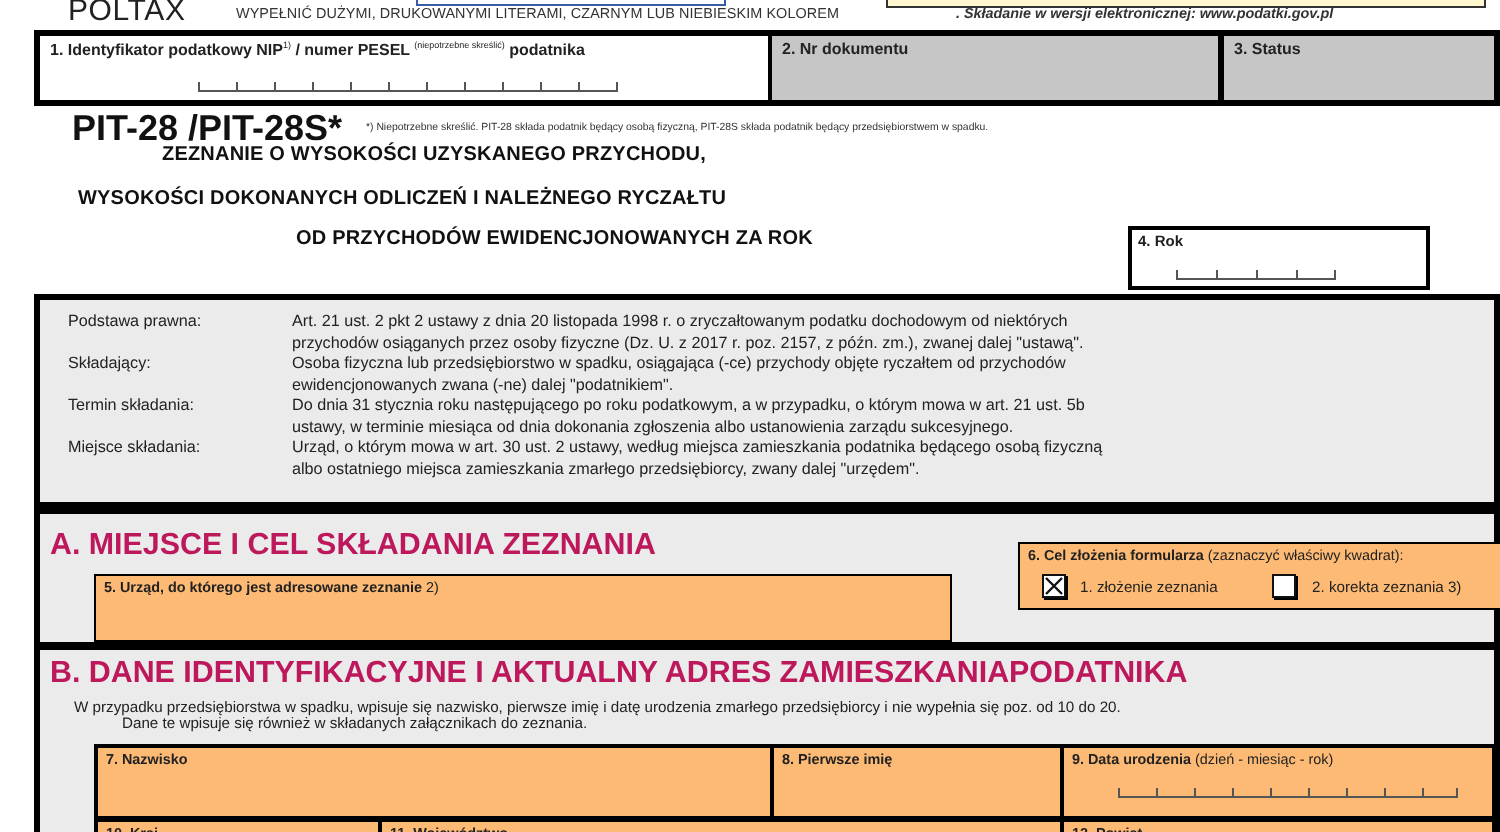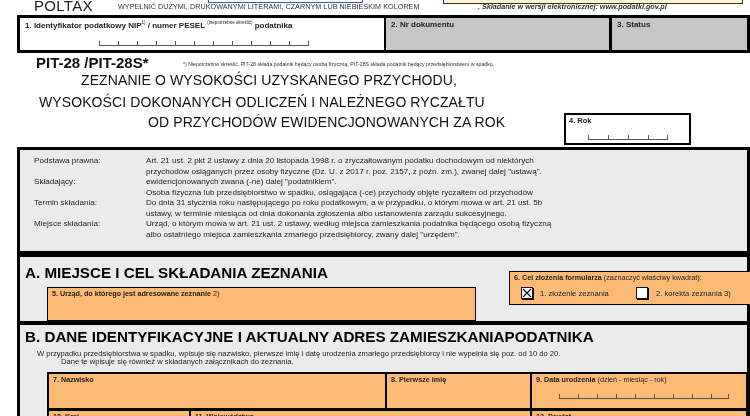--- a/index.html
+++ b/index.html
@@ -20,40 +20,40 @@
   .hcell { position: relative; height: 100%; }
   .hcell-nip { width: 364px; background: #ffffff; margin-right: 2px; }
   .hcell-doc { width: 223px; background: #c6c6c6; margin-right: 3px; }
   .hcell-status { flex: 1; background: #c6c6c6; }
   .hlabel { position: absolute; left: 5px; top: 2px; font-size: 8px; font-weight: bold; color: #222; white-space: nowrap; }
   .hlabel sup { font-size: 4.5px; font-weight: normal; vertical-align: super; }
   .ticks { position: absolute; height: 4px; border-bottom: 1px solid #555; }
   .tick { position: absolute; bottom: 0; width: 1px; height: 4px; background: #555; }
 
   
-  .form-code { left: 36px; top: 54px; font-size: 15px; font-weight: bold; }
+  .form-code { left: 36px; top: 54px; font-size: 18px; font-weight: bold; }
   .footnote { left: 183px; top: 61px; font-size: 5.2px; color: #333; }
-  .title-line { font-size: 14px; font-weight: normal; white-space: nowrap; letter-spacing: 0.1px; }
+  .title-line { font-size: 10px; font-weight: bold; white-space: nowrap; letter-spacing: 0.1px; }
   .t1 { left: 81px; top: 72px; }
   .t2 { left: 39px; top: 94px; }
   .t3 { left: 148px; top: 114px; }
-  .rok-box { left: 564px; top: 113px; width: 127px; height: 32px; border: 2px solid #000; background: #fff; }
+  .rok-box { left: 564px; top: 113px; width: 151px; height: 32px; border: 2px solid #000; background: #fff; }
   .rok-box .hlabel { font-size: 7.5px; left: 3px; top: 1px; }
 
   
   .info { left: 17px; top: 147px; width: 733px; height: 110px; background: #000; padding: 3px 3px 6px 3px; }
   .info-inner { width: 100%; height: 100%; background: #ebebeb; position: relative; }
   .info-row { position: absolute; left: 0; width: 100%; font-size: 8.1px; color: #222; line-height: 10.6px; }
   .info-label { position: absolute; left: 14px; }
   .info-text { position: absolute; left: 126px; width: 595px; }
 
   
   .secA { left: 17px; top: 257px; width: 733px; height: 68px; background: #000; padding: 0 3px 4px 3px; }
   .secA-inner { width: 100%; height: 100%; background: #ebebeb; position: relative; }
-  .sec-title { position: absolute; left: 5px; font-size: 15.2px; font-weight: bold; color: #000000; white-space: nowrap; }
+  .sec-title { position: absolute; left: 5px; font-size: 15.2px; font-weight: bold; color: #be185d; white-space: nowrap; }
   .field { position: absolute; background: #fdba74; border: 1px solid #000; }
   .flabel { position: absolute; left: 4px; top: 1px; font-size: 7.2px; font-weight: bold; color: #222; white-space: nowrap; }
   .flabel .norm { font-weight: normal; }
   .chk { position: absolute; width: 12px; height: 12px; border: 1.5px solid #111; background: #fff; box-shadow: 1px 1px 0 #000; }
   .chk svg { position: absolute; left: 0; top: 0; }
   .chk-label { position: absolute; font-size: 7.6px; color: #222; white-space: nowrap; }
 
   
   .secB { left: 17px; top: 325px; width: 733px; height: 91px; background: #000; padding: 0 3px 0 3px; }
   .secB-inner { width: 100%; height: 100%; background: #ebebeb; position: relative; }
@@ -117,35 +117,35 @@
     <div class="info-row" style="top:6px;">
       <span class="info-label">Podstawa prawna:</span>
       <div class="info-text">
           <div>Art. 21 ust. 2 pkt 2 ustawy z dnia 20 listopada 1998 r. o zryczałtowanym podatku dochodowym od niektórych</div>
           <div>przychodów osiąganych przez osoby fizyczne (Dz. U. z 2017 r. poz. 2157, z późn. zm.), zwanej dalej "ustawą".</div>
         </div>
     </div>
     <div class="info-row" style="top:27px;">
       <span class="info-label">Składający:</span>
       <div class="info-text">
+          <div>Osoba fizyczna lub przedsiębiorstwo w spadku, osiągająca (-ce) przychody objęte ryczałtem od przychodów</div>
           <div>ewidencjonowanych zwana (-ne) dalej "podatnikiem".</div>
-          <div>Osoba fizyczna lub przedsiębiorstwo w spadku, osiągająca (-ce) przychody objęte ryczałtem od przychodów</div>
         </div>
     </div>
     <div class="info-row" style="top:48px;">
       <span class="info-label">Termin składania:</span>
       <div class="info-text">
           <div>Do dnia 31 stycznia roku następującego po roku podatkowym, a w przypadku, o którym mowa w art. 21 ust. 5b</div>
           <div>ustawy, w terminie miesiąca od dnia dokonania zgłoszenia albo ustanowienia zarządu sukcesyjnego.</div>
         </div>
     </div>
     <div class="info-row" style="top:69px;">
       <span class="info-label">Miejsce składania:</span>
       <div class="info-text">
-          <div>Urząd, o którym mowa w art. 21 ust. 2 ustawy, według miejsca zamieszkania podatnika będącego osobą fizyczną</div>
+          <div>Urząd, o którym mowa w art. 30 ust. 2 ustawy, według miejsca zamieszkania podatnika będącego osobą fizyczną</div>
           <div>albo ostatniego miejsca zamieszkania zmarłego przedsiębiorcy, zwany dalej "urzędem".</div>
         </div>
     </div>
   </div>
 </div>
 
 <div class="abs secA">
   <div class="secA-inner">
     <div class="sec-title" style="top:7px;">A. MIEJSCE I CEL SKŁADANIA ZEZNANIA</div>
     <div class="field" style="left:27px; top:30px; width:429px; height:34px;">

